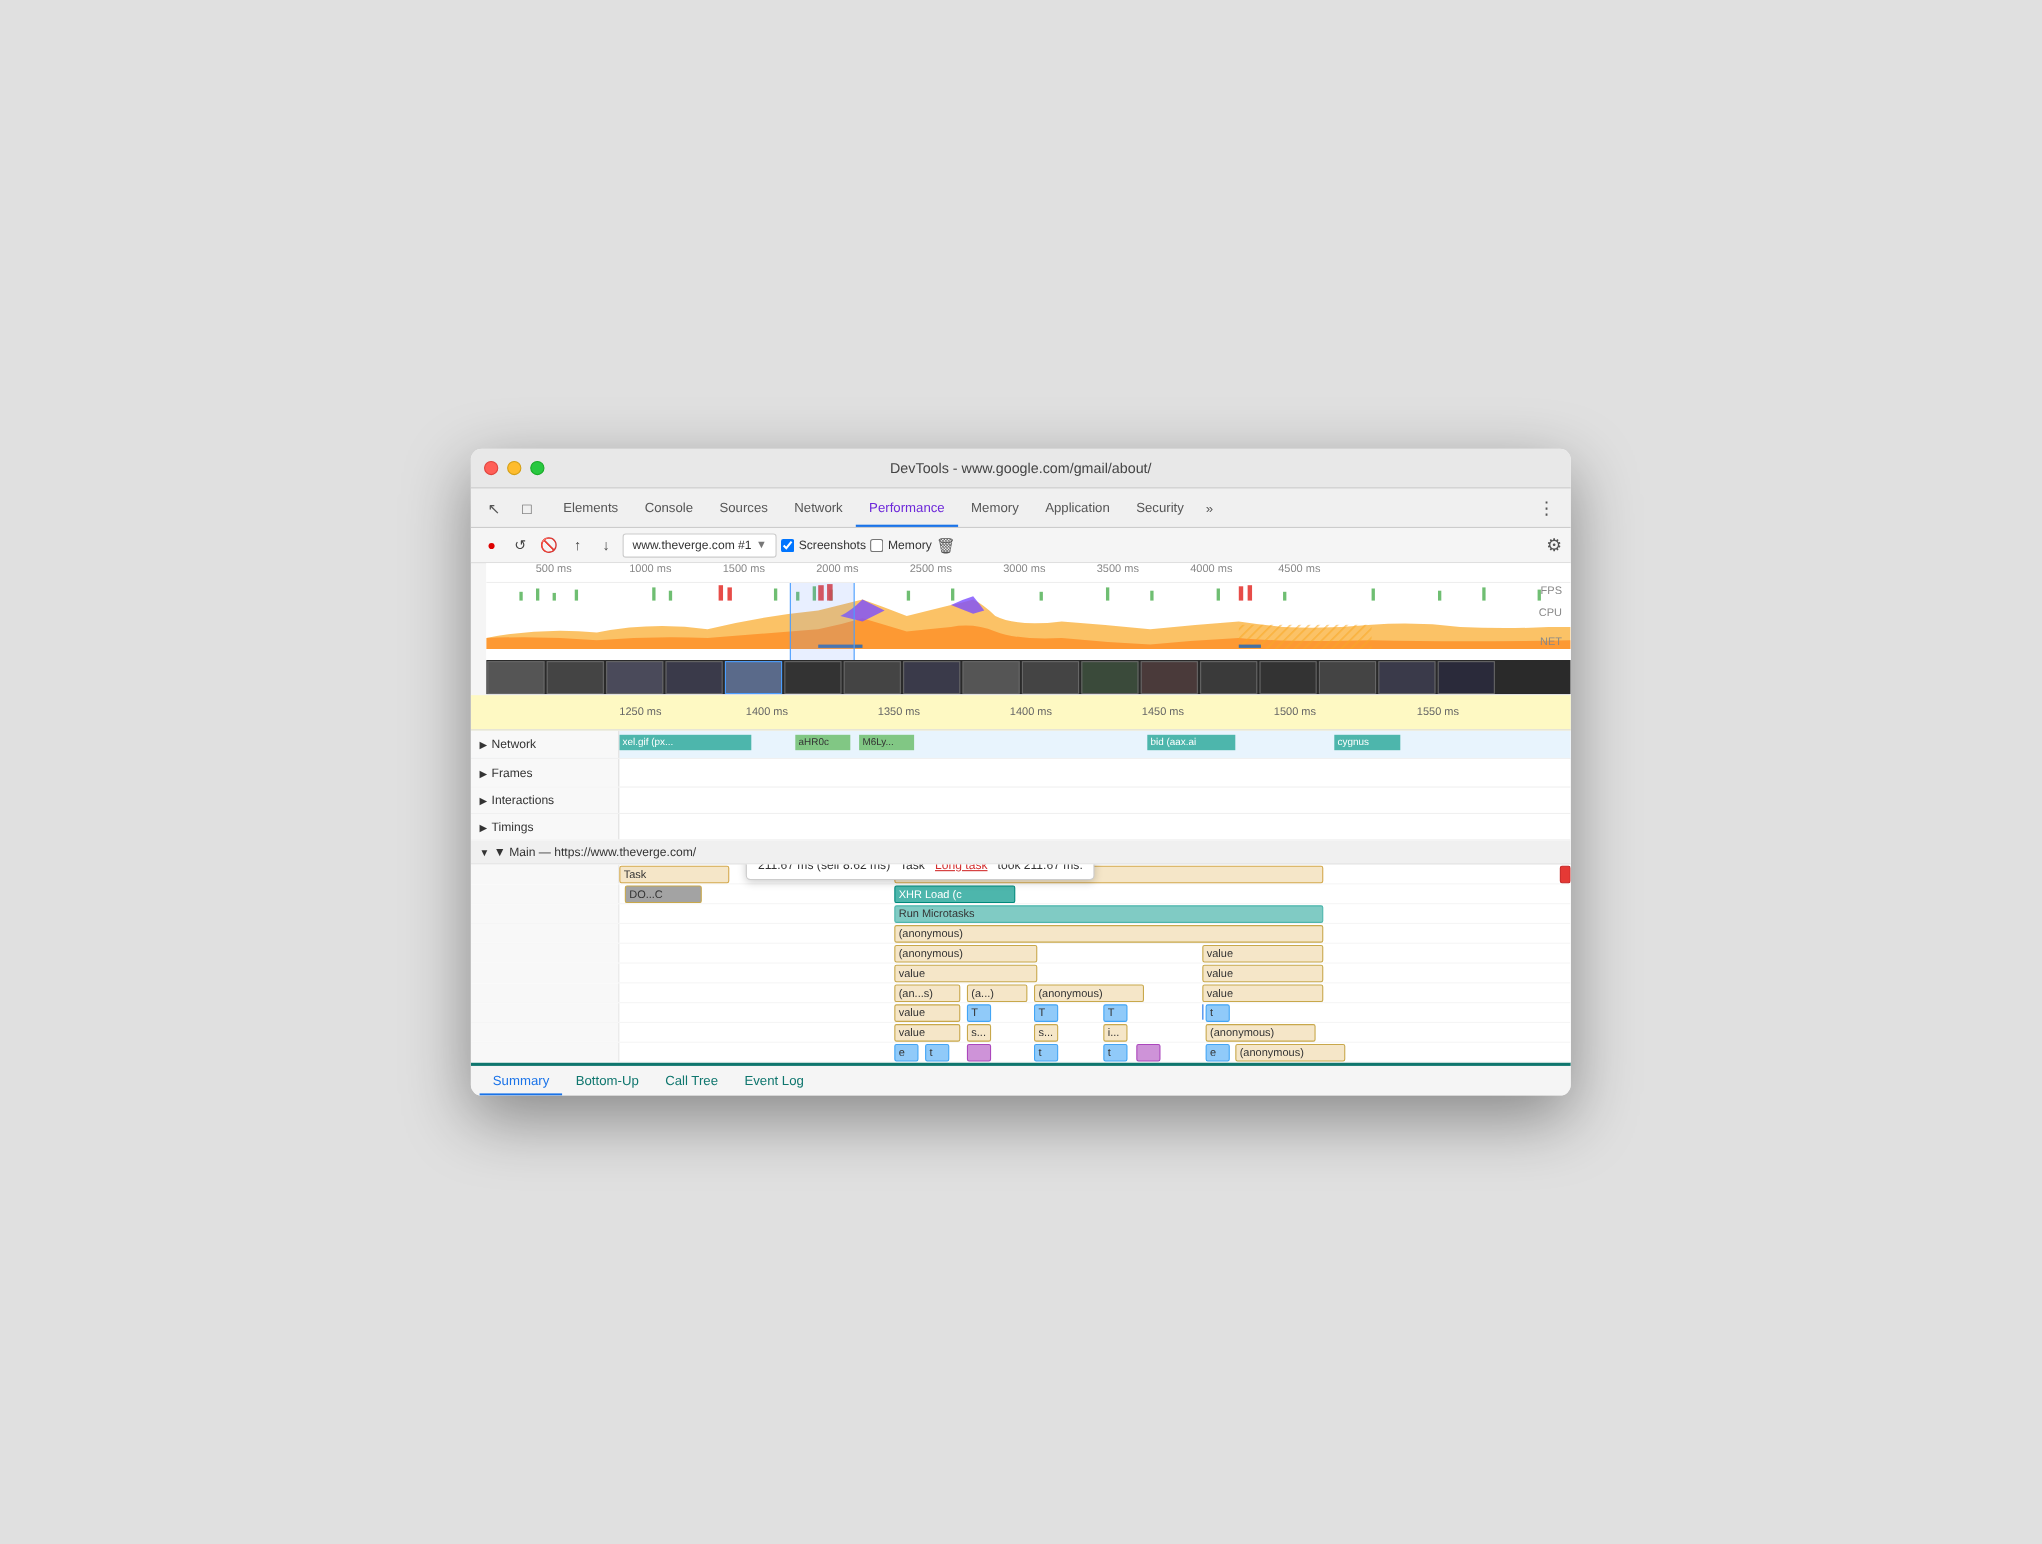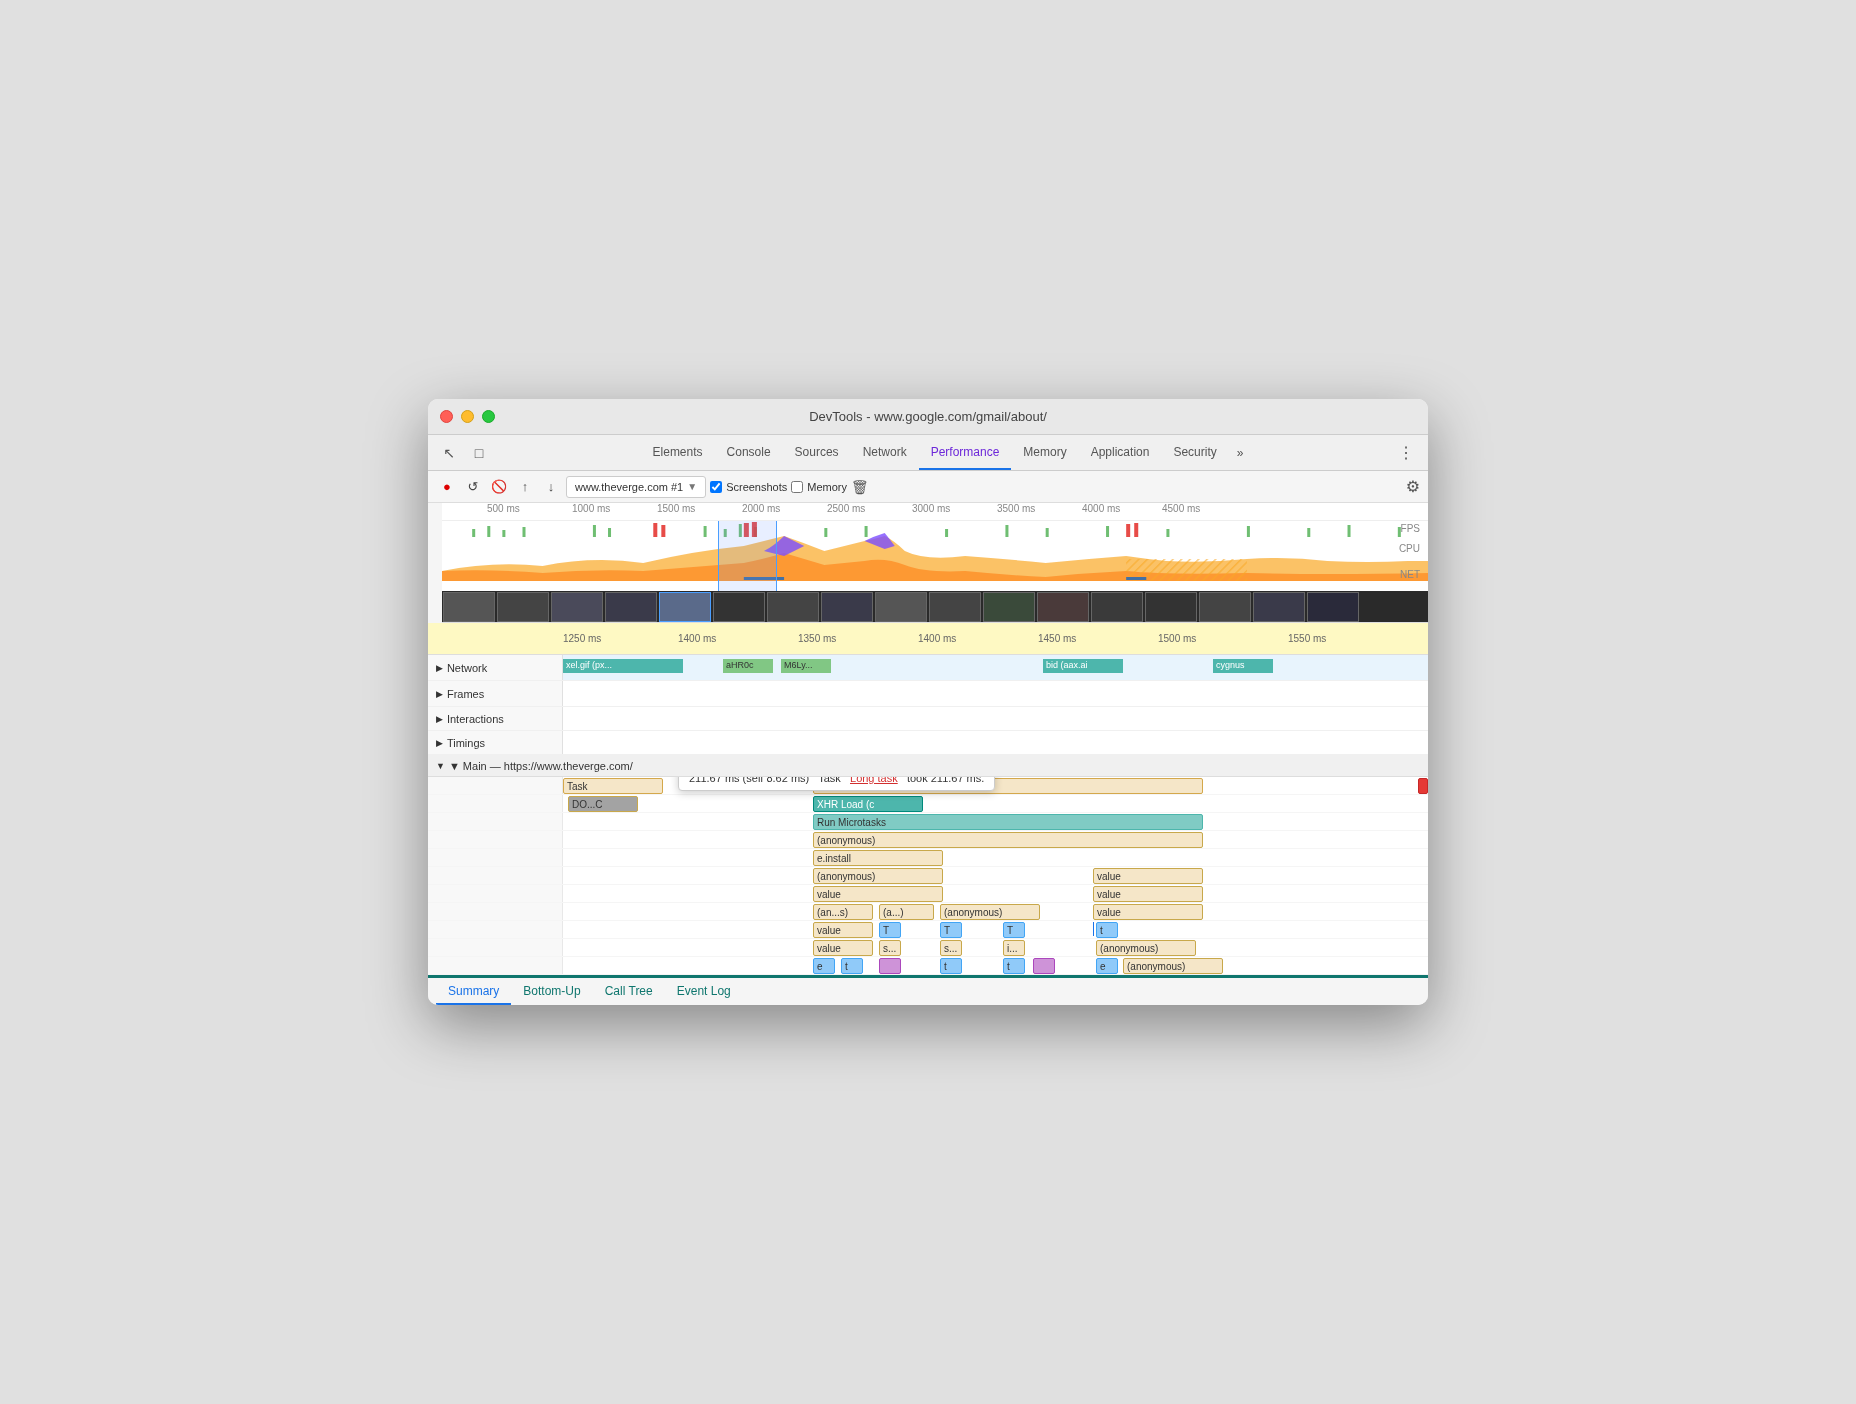--- a/index.html
+++ b/index.html
@@ -77,21 +77,20 @@
       border-radius: 3px;
       cursor: pointer;
       font-size: 14px;
       color: #555;
     }
     .devtools-tabs {
       display: flex;
       align-items: center;
       flex: 1;
       height: 100%;
-      justify-content: center;
     }
     .devtools-tab {
       padding: 0 12px;
       height: 100%;
       display: flex;
       align-items: center;
       font-size: 12px;
       color: #555;
       cursor: pointer;
       border-bottom: 2px solid transparent;
@@ -696,27 +695,20 @@
       </div>
 
       <div class="flame-row">
         <div class="flame-label"></div>
         <div class="flame-content" style="position:relative;">
           <div class="flame-block anonymous" style="left:250px; width:390px;">(anonymous)</div>
 
         </div>
       </div>
 
-      <div class="flame-row">
-        <div class="flame-label"></div>
-        <div class="flame-content" style="position:relative;">
-          <div class="flame-block install" style="left:250px; width:130px;">e.install</div>
-
-        </div>
-      </div>
 
       <div class="flame-row">
         <div class="flame-label"></div>
         <div class="flame-content" style="position:relative;">
           <div class="flame-block anonymous" style="left:250px; width:130px;">(anonymous)</div>
           <div class="flame-block value" style="left:530px; width:110px;">value</div>
 
         </div>
       </div>
 

